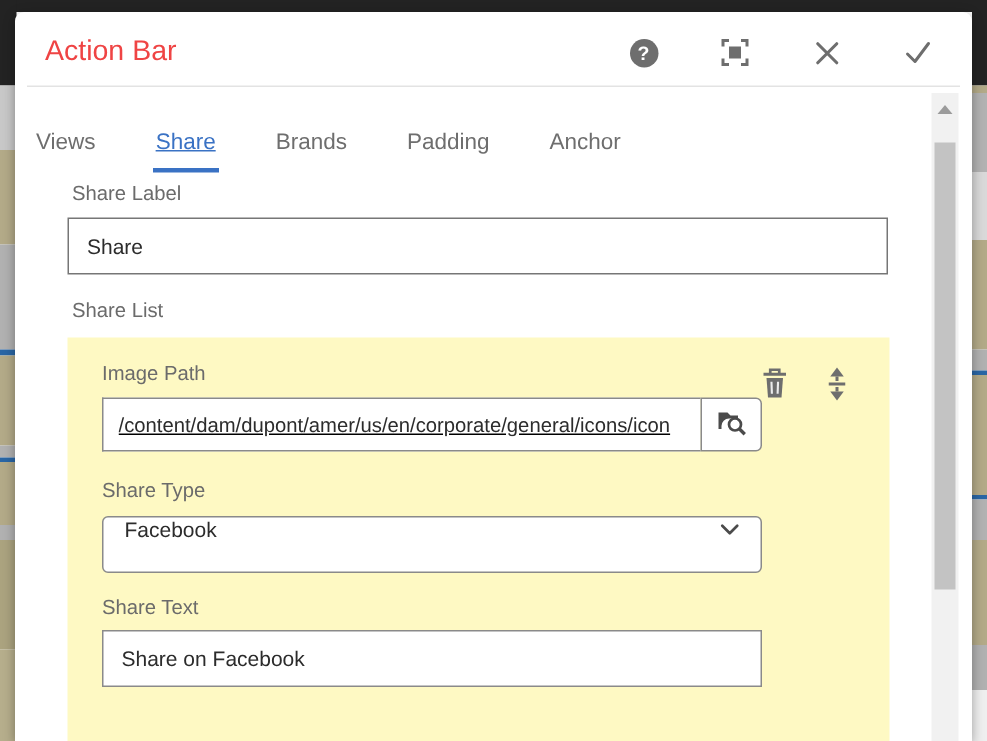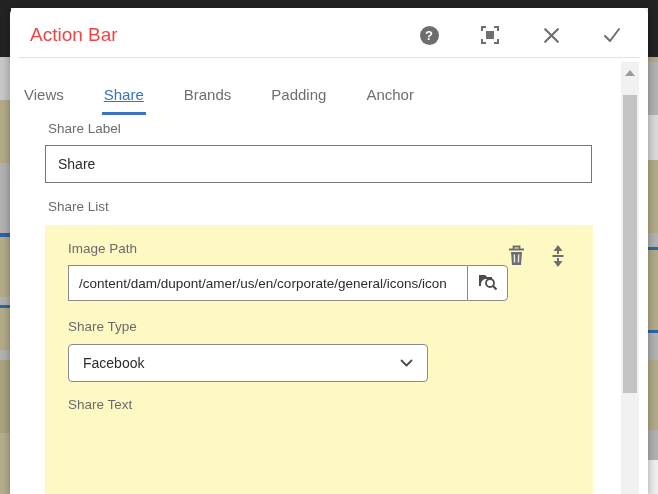--- a/index.html
+++ b/index.html
@@ -30,29 +30,29 @@
   .tab.active { color:#3a72c4; text-decoration:underline; border-bottom-color:#3a72c4; }
 
   
   .field-label { position:absolute; font-size:13.5px; color:#6b6b6b;text-align:center; }
   .txt-input { position:absolute; height:38px; background:#fff; border:1px solid #767676;
                font-family:"Liberation Sans", sans-serif; font-size:14px; color:#2c2c2c; padding:0 12px; }
 
   .share-list-panel { position:absolute; left:35px; top:217px; width:548px; height:269px; background:#fef9c3; }
 
   .panel-label { position:absolute; font-size:13.5px; color:#6b6b6b; }
-  .path-group { position:absolute; left:23px; top:40px; width:440px; height:36px; display:flex; }
+  .path-group { position:absolute; left:23px; top:40px; width:440px; height:36px; display:flex;text-decoration:underline; }
   .path-input { flex:1; min-width:0; height:36px; background:#fff; border:1px solid #8a8a8a; border-right:none;
                 font-family:"Liberation Sans", sans-serif; font-size:13.5px; color:#2c2c2c; padding:0 10px; }
   .browse-btn { width:41px; height:36px; background:#fff; border:1px solid #8a8a8a; border-radius:0 4px 4px 0;
                 display:flex; align-items:center; justify-content:center; cursor:pointer; }
 
   .item-icon { position:absolute; cursor:pointer; }
-  .select-box { position:absolute; left:23px; top:119px; width:360px; height:38px; background:#fff;
-                border:1px solid #8a8a8a; border-radius:4px; display:flex; align-items:center;
+  .select-box { position:absolute; left:23px; top:119px; width:440px; height:38px; background:#fff;
+                border:1px solid #8a8a8a; border-radius:4px; display:flex; 
                 padding:0 14px; font-size:14px; color:#2c2c2c; cursor:pointer; }
   .select-box .chev { margin-left:auto; }
   .panel-input { position:absolute; left:23px; top:195px; width:440px; height:38px; background:#fff;
                  border:1px solid #8a8a8a; font-family:"Liberation Sans", sans-serif; font-size:14px;
                  color:#2c2c2c; padding:0 12px; }
 
   
   .scrollbar { position:absolute; left:611px; top:54px; width:18px; height:432px; background:#f1f1f1; }
   .scroll-up { position:absolute; left:0; top:0; width:18px; height:22px; display:flex;
                align-items:center; justify-content:center; cursor:pointer; }
@@ -192,20 +192,21 @@
       <div class="select-box">
         <span>Facebook</span>
         <span class="chev">
           <svg width="13" height="9" viewBox="0 0 13 9">
             <polyline points="1.5,1.5 6.5,6.5 11.5,1.5" fill="none" stroke="#4b4b4b" stroke-width="1.8" stroke-linecap="round" stroke-linejoin="round"></polyline>
           </svg>
         </span>
       </div>
 
       <div class="panel-label" style="left:23px; top:172px;">Share Text</div>
+      <input class="panel-input" type="text" value="Share on Facebook" style="">
     </div>
 
     <div class="scrollbar">
       <div class="scroll-up">
         <div class="tri"></div>
       </div>
       <div class="scroll-thumb"></div>
     </div>
 
   </div>

